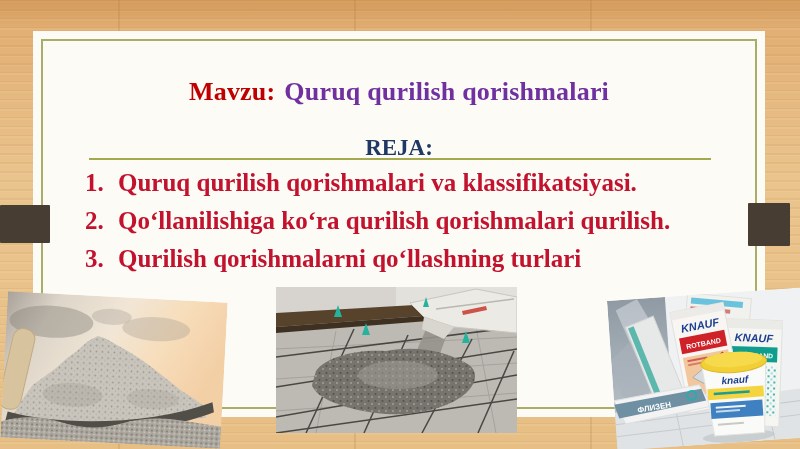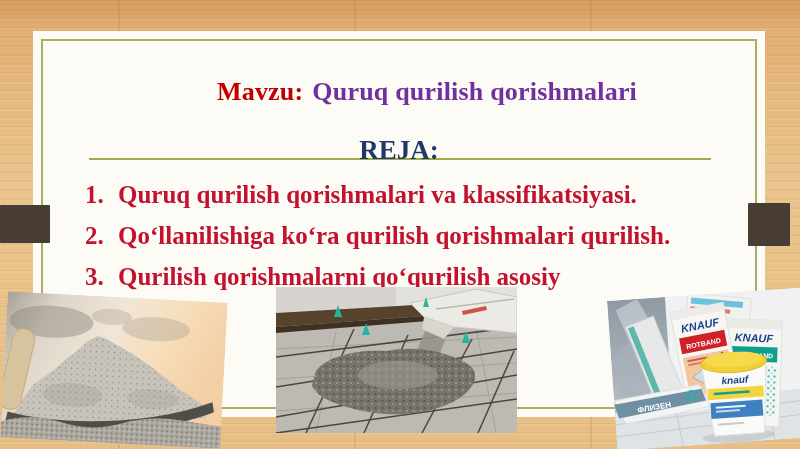--- a/index.html
+++ b/index.html
@@ -10,27 +10,27 @@
       linear-gradient(180deg, rgba(186,120,52,.32) 0px, rgba(186,120,52,0) 30px),
       repeating-linear-gradient(180deg, rgba(168,112,52,.10) 0 1.5px, rgba(255,238,205,.10) 1.5px 3px, rgba(0,0,0,0) 3px 9px),
       repeating-linear-gradient(90deg, rgba(0,0,0,0) 0 118px, rgba(150,96,40,.16) 118px 120px, rgba(0,0,0,0) 120px 236px),
       linear-gradient(180deg,#e0ab6f,#eac48d 40%,#e7bf85);
   }
   .slide{position:absolute;left:33px;top:31px;width:732px;height:386px;background:#fcfbf6;z-index:1;}
   .slide-border{position:absolute;inset:8px;border:2px solid #a8ae66;pointer-events:none;}
   .tab{position:absolute;background:#473d32;z-index:4;border-radius:1px;}
   .tab-left{left:0;top:205px;width:50px;height:38px;}
   .tab-right{left:748px;top:203px;width:42px;height:43px;}
-  .title{position:absolute;top:46px;left:0;width:100%;text-align:center;font-weight:bold;font-size:26px;letter-spacing:.2px;padding-left:28px;}
+  .title{position:absolute;top:46px;left:0;width:100%;text-align:center;font-weight:bold;font-size:26px;letter-spacing:.2px;}
   .title .prefix{color:#c00000;margin-right:9px;}
   .title .main{color:#7030a0;}
   .reja-line{position:absolute;top:127px;left:56px;width:622px;height:2px;background:#a3a94c;}
-  .reja{position:absolute;top:104px;left:0;width:100%;text-align:center;font-weight:bold;font-size:27px;color:#1f3864;z-index:2;}
+  .reja{position:absolute;top:104px;left:0;width:100%;text-align:center;font-weight:bold;font-size:23px;color:#1f3864;z-index:2;}
   .list{position:absolute;left:52px;top:137px;width:652px;font-weight:bold;font-size:25px;color:#c2122d;}
-  .list p{margin:12px 0 9px 0;line-height:29px;}
+  .list p{margin:0 0 9px 0;line-height:29px;}
   .list .num{display:inline-block;width:33px;}
   .photo{position:absolute;overflow:hidden;z-index:3;}
   .photo svg{display:block;}
   .photo-left{left:4px;top:297px;width:220px;height:146px;transform:rotate(3deg);}
   .photo-mid{left:276px;top:287px;width:241px;height:146px;}
   .photo-right{left:612px;top:294px;width:198px;height:150px;transform:rotate(-4deg);}
   .knauf-logo{font-family:"Liberation Sans",sans-serif;font-style:italic;font-weight:bold;fill:#1d3f8f;}
   .bag-banner-text{font-family:"Liberation Sans",sans-serif;font-weight:bold;fill:#ffffff;}
 </style>
 </head>
@@ -44,21 +44,21 @@
     <div class="title">
       <span class="prefix">Mavzu:</span><span class="main">Quruq qurilish qorishmalari</span>
     </div>
 
     <div class="reja-line"></div>
     <div class="reja">REJA:</div>
 
     <div class="list">
       <p><span class="num">1.</span><span>Quruq qurilish qorishmalari va klassifikatsiyasi.</span></p>
       <p><span class="num">2.</span><span>Qo‘llanilishiga ko‘ra qurilish qorishmalari qurilish.</span></p>
-      <p><span class="num">3.</span><span>Qurilish qorishmalarni qo‘qurilish asosiy</span><br></p>
+      <p><span class="num">3.</span><span>Qurilish qorishmalarni qo‘llashning turlari</span><br></p>
     </div>
   </div>
 
   <div class="tab tab-left"></div>
   <div class="tab tab-right"></div>
 
   <div class="photo photo-left">
     <svg width="220" height="146" viewBox="0 0 220 146">
       <defs>
         <linearGradient id="bgL" x1="0" y1="0" x2="1" y2="0.35">

